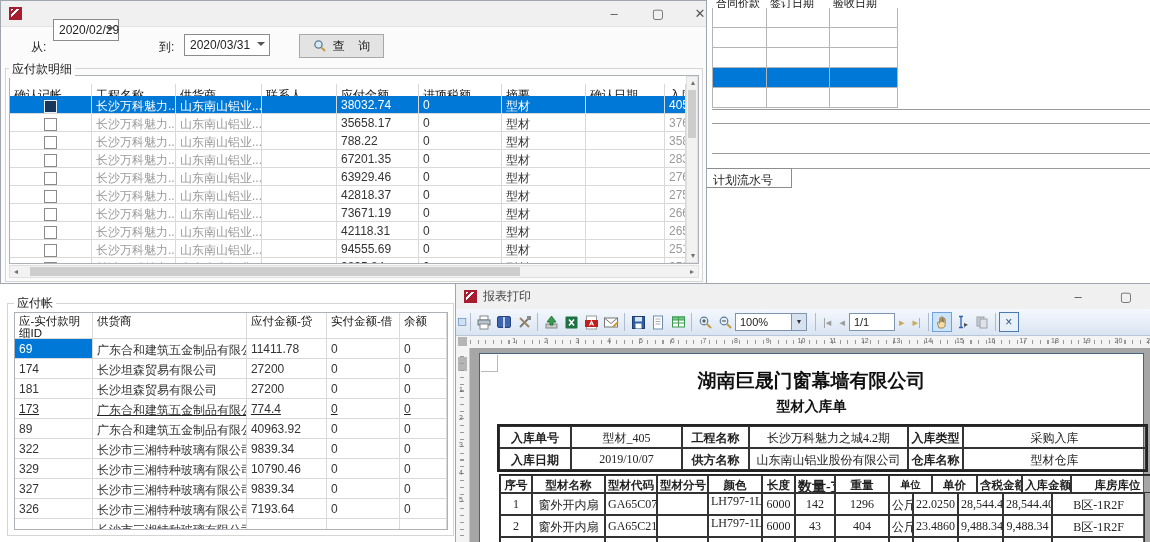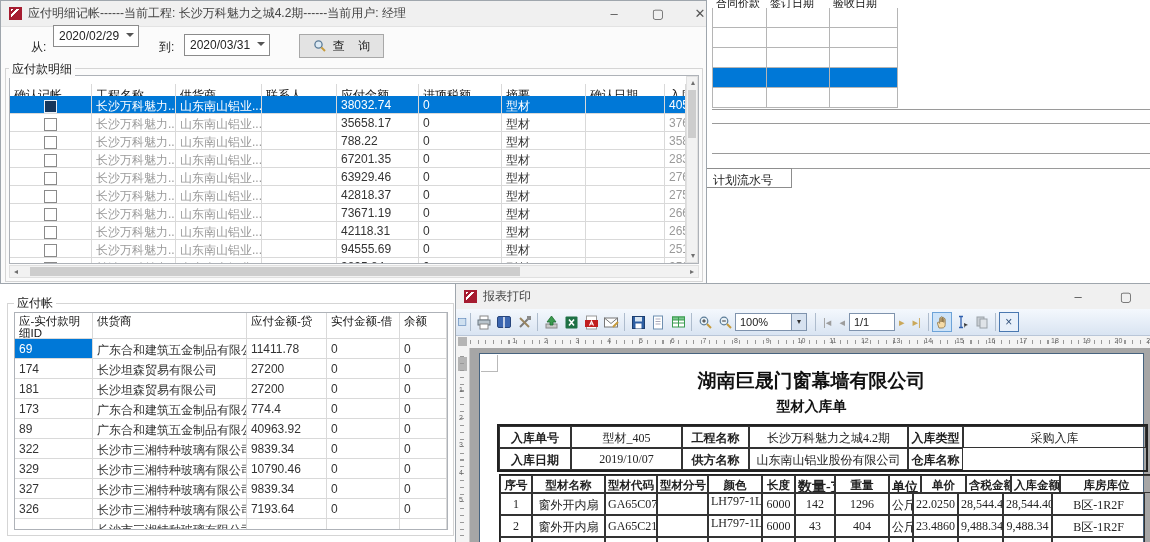--- a/index.html
+++ b/index.html
@@ -150,21 +150,21 @@
           <div class="gcell" style="width: 75px; padding-top: 3px;">0</div>
           <div class="gcell" style="width: 48px; padding-top: 3px;">0</div>
         </div>
         <div class="grow" style="top: 66px; height: 20px;">
           <div class="gcell" style="width: 80px; padding-top: 3px;">181</div>
           <div class="gcell" style="width: 158px; padding-top: 3px;">长沙坦森贸易有限公司</div>
           <div class="gcell" style="width: 82px; padding-top: 3px;">27200</div>
           <div class="gcell" style="width: 75px; padding-top: 3px;">0</div>
           <div class="gcell" style="width: 48px; padding-top: 3px;">0</div>
         </div>
-        <div class="grow" style="top: 86px; height: 20px;">
+        <div class="grow" style="top: 86px; height: 20px; text-decoration: underline;">
           <div class="gcell" style="width: 80px; padding-top: 3px;">173</div>
           <div class="gcell" style="width: 158px; padding-top: 3px;">广东合和建筑五金制品有限公司</div>
           <div class="gcell" style="width: 82px; padding-top: 3px;">774.4</div>
           <div class="gcell" style="width: 75px; padding-top: 3px;">0</div>
           <div class="gcell" style="width: 48px; padding-top: 3px;">0</div>
         </div>
         <div class="grow" style="top: 106px; height: 20px;">
           <div class="gcell" style="width: 80px; padding-top: 3px;">89</div>
           <div class="gcell" style="width: 158px; padding-top: 3px;">广东合和建筑五金制品有限公司</div>
           <div class="gcell" style="width: 82px; padding-top: 3px;">40963.92</div>
@@ -205,28 +205,27 @@
           <div class="gcell" style="width: 82px; padding-top: 3px;"></div>
           <div class="gcell" style="width: 75px; padding-top: 3px;"></div>
           <div class="gcell" style="width: 48px; padding-top: 3px;"></div>
         </div>
       </div>
   </div>
 
   <div class="win" style="left:0;top:0;width:707px;height:284px;">
     <div class="titlebar">
       <span class="appicon"></span>
-      <span class="wtitle">应付明细记帐------当前工程: 长沙万科魅力之城4.2期------当前用户: 经理</span>
     </div>
     <span class="wbtn" style="left:596px;">–</span>
     <span class="wbtn" style="left:640px;">▢</span>
     <span class="wbtn" style="left:682px;">✕</span>
 
     <span class="abs" style="left:30px;top:38px;">从:</span>
-    <div class="combo" style="left:52px;top:24px;width:86px;height:22px;">
+    <div class="combo" style="left:52px;top:18px;width:66px;height:22px;">
       <span>2020/02/29</span>
       <span class="arr"></span>
     </div>
     <span class="abs" style="left:158px;top:38px;">到:</span>
     <div class="combo" style="left:183px;top:33px;width:86px;height:22px;">
       <span>2020/03/31</span>
       <span class="arr"></span>
     </div>
 
     <div class="btn" style="left:298px;top:33px;width:85px;height:24px;">
@@ -587,33 +586,34 @@
               <div class="rcell" style="width: 159px;">长沙万科魅力之城4.2期</div>
               <div class="rcell lbl" style="width: 55px;">入库类型</div>
               <div class="rcell" style="width: 183px;">采购入库</div>
             </div>
             <div class="rrow">
               <div class="rcell lbl" style="width: 72px;">入库日期</div>
               <div class="rcell" style="width: 111px;">2019/10/07</div>
               <div class="rcell lbl" style="width: 67px;">供方名称</div>
               <div class="rcell" style="width: 159px;">山东南山铝业股份有限公司</div>
               <div class="rcell lbl" style="width: 55px;">仓库名称</div>
+              <div class="rcell" style="width: 183px;">型材仓库</div>
             </div>
           </div>
         <div class="rtab" id="rtab">
             <div class="rrow hd">
               <div class="rcell" style="width: 32px; font-size: 11.5px;">序号</div>
               <div class="rcell" style="width: 73px; font-size: 11.5px;">型材名称</div>
               <div class="rcell" style="width: 52px; font-size: 11.5px;">型材代码</div>
               <div class="rcell" style="width: 51px; font-size: 11.5px;">型材分号</div>
               <div class="rcell" style="width: 54px; font-size: 11.5px;">颜色</div>
               <div class="rcell" style="width: 33px; font-size: 11.5px;">长度</div>
               <div class="rcell" style="width: 40px; font-size: 14px;">数量-支</div>
               <div class="rcell" style="width: 54px; font-size: 11.5px;">重量</div>
-              <div class="rcell" style="width: 32px; font-size: 13px;">单位</div>
+              <div class="rcell" style="width: 43px; font-size: 10px;">单位</div>
               <div class="rcell" style="width: 45px; font-size: 11.5px;">单价</div>
               <div class="rcell" style="width: 45px; font-size: 11.5px;">含税金额</div>
               <div class="rcell" style="width: 49px; font-size: 11.5px;">入库金额</div>
               <div class="rcell" style="width: 93px; font-size: 11.5px;">库房库位</div>
             </div>
             <div class="rrow">
               <div class="rcell" style="width: 32px;">1</div>
               <div class="rcell" style="width: 73px;">窗外开内扇</div>
               <div class="rcell" style="width: 52px;">GA65C07</div>
               <div class="rcell" style="width: 51px;"></div>

